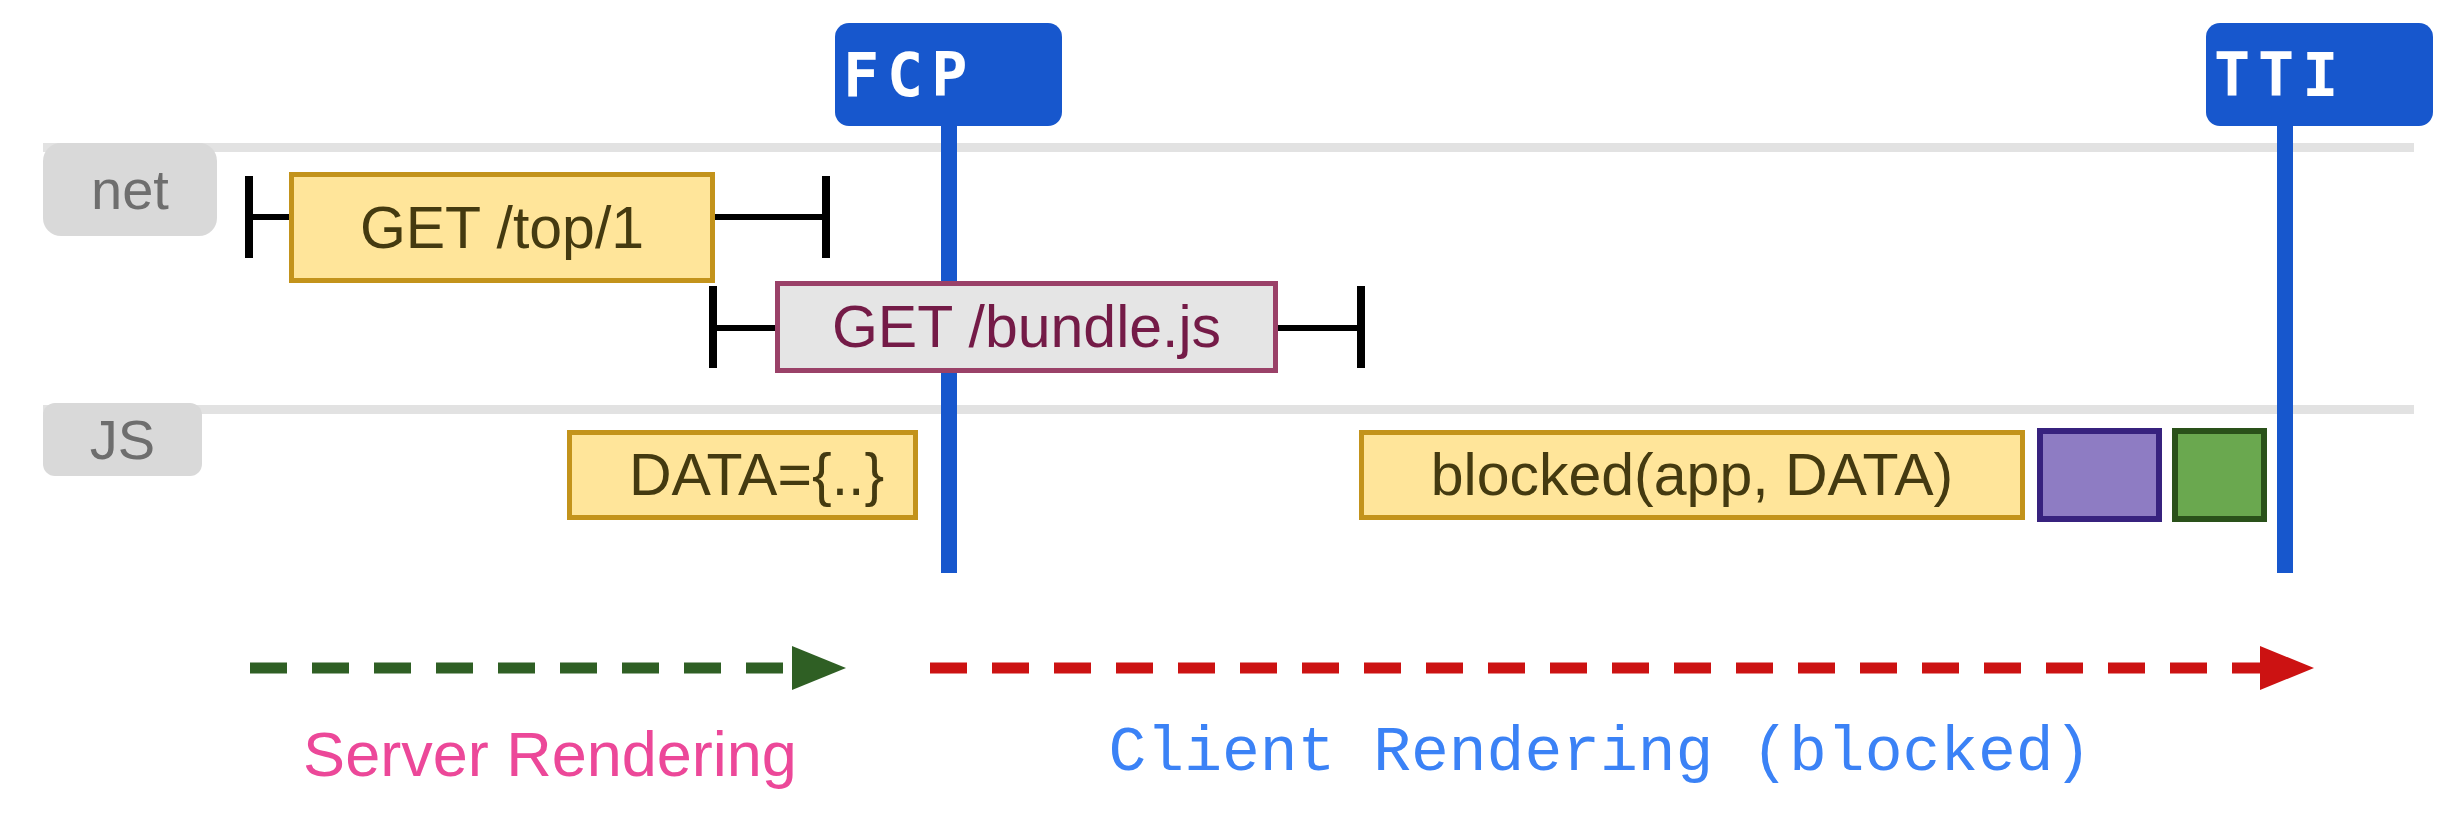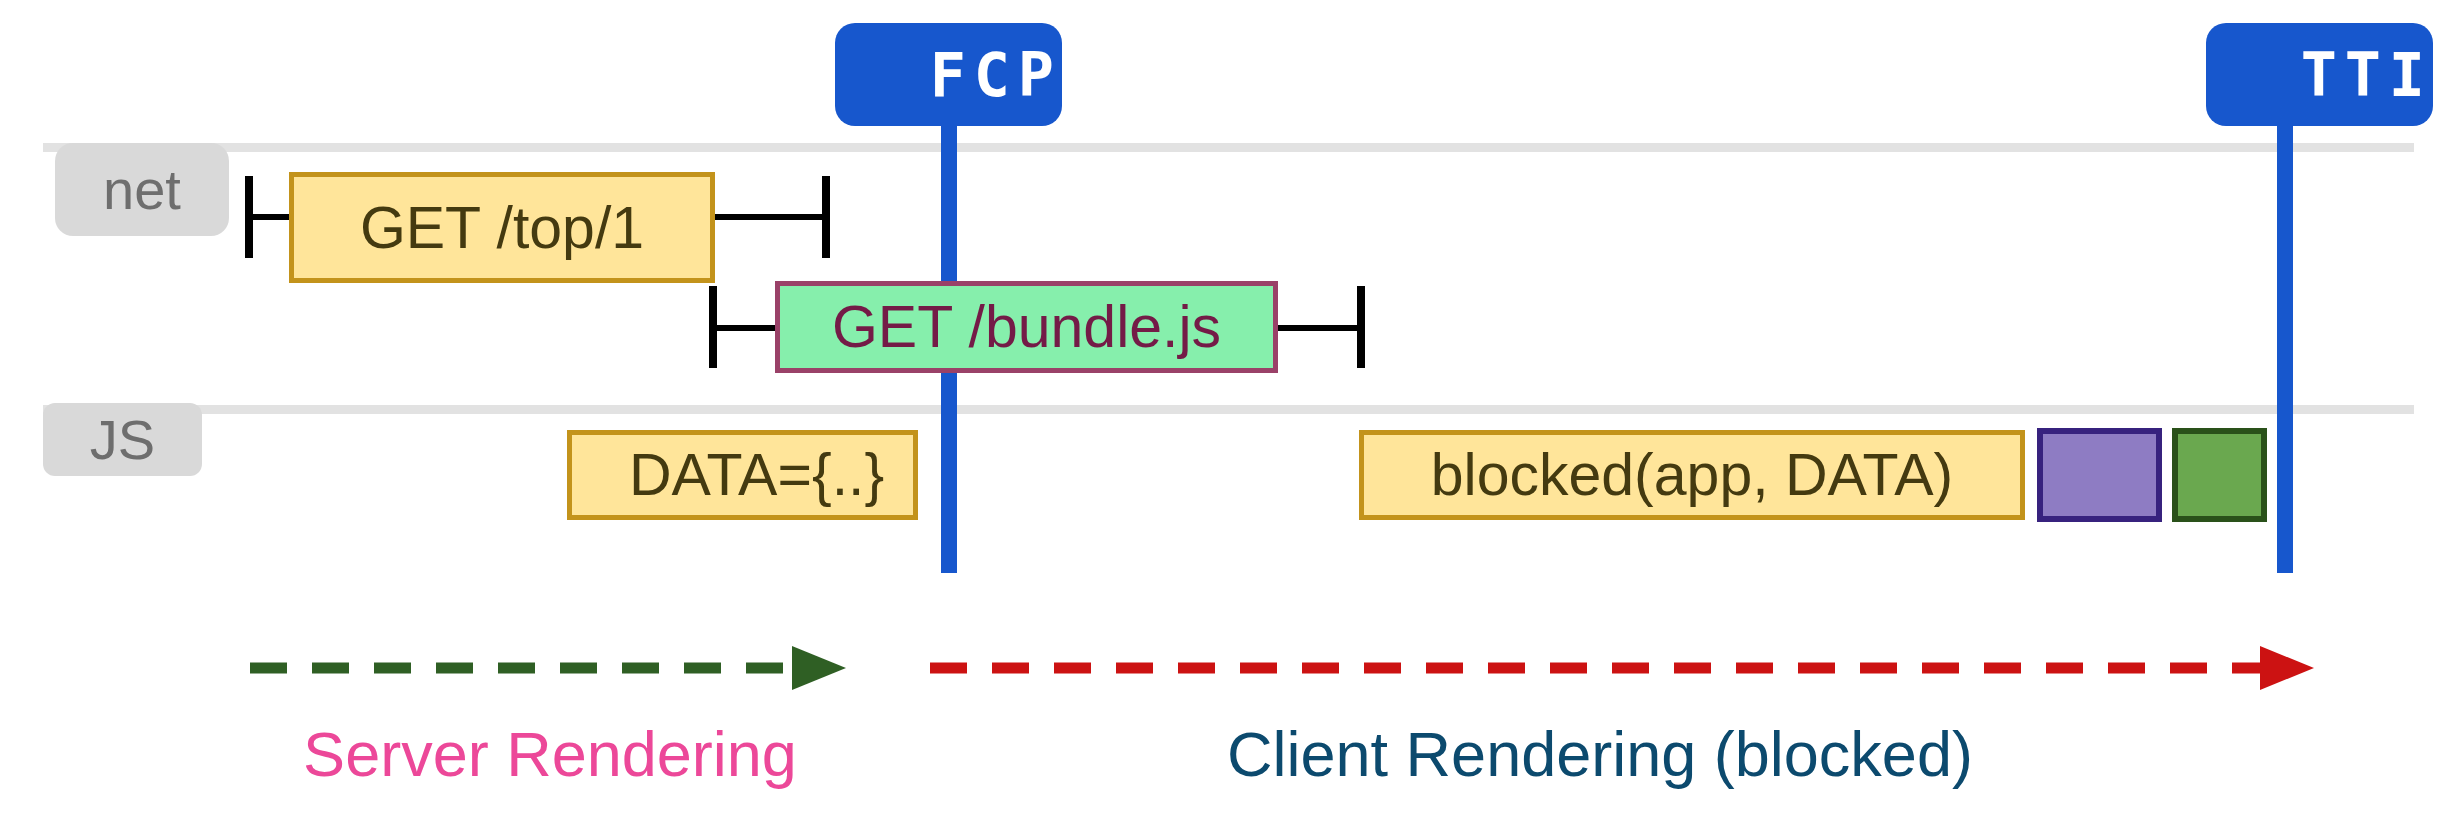--- a/index.html
+++ b/index.html
@@ -8,22 +8,22 @@
     font-family:"Liberation Sans",sans-serif;
   }
   .lane-line{position:absolute;height:9px;z-index:1;}
   .lane-label{
     position:absolute;z-index:3;border-radius:18px;
     display:flex;align-items:center;justify-content:center;
     font-size:56px;
   }
   .marker-line{position:absolute;width:16px;z-index:2;}
   .marker-badge{
-    position:absolute;z-index:5;border-radius:20px;
-    display:flex;align-items:center;justify-content:flex-end;
+    position:absolute;z-index:5;border-radius:14px;
+    display:flex;align-items:center;justify-content:flex-start;
     font-family:"DejaVu Sans Mono",monospace;font-weight:bold;
     font-size:60px;letter-spacing:8px;text-indent:8px;
   }
   .task{
     position:absolute;z-index:4;box-sizing:border-box;
     display:flex;align-items:center;justify-content:center;
     border-style:solid;border-width:5px;font-size:59px;white-space:nowrap;
   }
   .tick{position:absolute;width:8px;height:82px;z-index:4;}
   .lead{position:absolute;height:6px;z-index:4;}
@@ -43,38 +43,38 @@
   <div class="marker-line" style="left: 941px; top: 123px; height: 450px; background-color: rgb(23, 87, 205);"></div>
   <div class="marker-line" style="left: 2277px; top: 123px; height: 450px; background-color: rgb(23, 87, 205);"></div>
 
   <div class="marker-badge" style="left: 835px; top: 23px; width: 227px; height: 103px; background-color: rgb(23, 87, 205); color: rgb(255, 255, 255);">
     <span>FCP</span>
   </div>
   <div class="marker-badge" style="left: 2170px; top: 23px; width: 227px; height: 103px; background-color: rgb(23, 87, 205); color: rgb(255, 255, 255); margin-left: 36px;">
     <span>TTI</span>
   </div>
 
-  <div class="lane-label" style="left: 43px; top: 143px; width: 174px; height: 93px; background-color: rgb(217, 217, 217); color: rgb(110, 110, 110); margin-left: 12px;">
+  <div class="lane-label" style="left: 43px; top: 143px; width: 174px; height: 93px; background-color: rgb(217, 217, 217); color: rgb(110, 110, 110);">
     <span>net</span>
   </div>
   <div class="lane-label" style="left: 43px; top: 403px; width: 159px; height: 73px; background-color: rgb(217, 217, 217); color: rgb(110, 110, 110); border-radius: 12px;">
     <span>JS</span>
   </div>
 
   <div class="tick" style="left: 245px; top: 176px; background-color: rgb(0, 0, 0);"></div>
   <div class="lead" style="left: 253px; top: 214px; width: 36px; background-color: rgb(0, 0, 0);"></div>
   <div class="task" style="left: 289px; top: 172px; width: 426px; height: 111px; background-color: rgb(255, 229, 154); border-color: rgb(195, 147, 27); color: rgb(68, 58, 16);">
     <span>GET /top/1</span>
   </div>
   <div class="lead" style="left: 715px; top: 214px; width: 107px; background-color: rgb(0, 0, 0);"></div>
   <div class="tick" style="left: 822px; top: 176px; background-color: rgb(0, 0, 0);"></div>
 
   <div class="tick" style="left: 709px; top: 286px; background-color: rgb(0, 0, 0);"></div>
   <div class="lead" style="left: 717px; top: 325px; width: 58px; background-color: rgb(0, 0, 0);"></div>
-  <div class="task" style="left: 775px; top: 281px; width: 503px; height: 92px; background-color: #86efac; border-color: rgb(154, 65, 104); color: rgb(116, 27, 71);">
+  <div class="task" style="left: 775px; top: 281px; width: 503px; height: 92px; background-color: #e5e5e5; border-color: rgb(154, 65, 104); color: rgb(116, 27, 71);">
     <span>GET /bundle.js</span>
   </div>
   <div class="lead" style="left: 1278px; top: 325px; width: 79px; background-color: rgb(0, 0, 0);"></div>
   <div class="tick" style="left: 1357px; top: 286px; background-color: rgb(0, 0, 0);"></div>
 
   <div class="task" style="left: 567px; top: 430px; width: 351px; height: 90px; background-color: rgb(255, 229, 154); border-color: rgb(195, 147, 27); color: rgb(68, 58, 16); padding-left: 28px;">
     <span>DATA={..}</span>
   </div>
   <div class="task" style="left: 1359px; top: 430px; width: 666px; height: 90px; background-color: rgb(255, 229, 154); border-color: rgb(195, 147, 27); color: rgb(68, 58, 16);">
     <span>blocked(app, DATA)</span>
@@ -85,15 +85,15 @@
   <svg class="phase-arrow" style="left:250px;top:638px;" width="600" height="60" viewBox="0 0 600 60">
     <line x1="0" y1="30" x2="548" y2="30" stroke-width="11" stroke-dasharray="37 25" style="stroke: rgb(47, 95, 36);"></line>
     <polygon points="542,8 596,30 542,52" style="fill: rgb(47, 95, 36);"></polygon>
   </svg>
   <svg class="phase-arrow" style="left:930px;top:638px;" width="1390" height="60" viewBox="0 0 1390 60">
     <line x1="0" y1="30" x2="1336" y2="30" stroke-width="11" stroke-dasharray="37 25" style="stroke: rgb(204, 18, 18);"></line>
     <polygon points="1330,8 1384,30 1330,52" style="fill: rgb(204, 18, 18);"></polygon>
   </svg>
 
   <div class="phase-label" style="left: 250px; top: 718px; width: 600px; color: #ec4899;">Server Rendering</div>
-  <div class="phase-label" style="left: 930px; top: 718px; width: 1340px; color: #0c4a6e;">Client Rendering (blocked)</div>
+  <div class="phase-label" style="left: 930px; top: 718px; width: 1340px; color: #3b82f6; font-family: Liberation Mono, monospace;">Client Rendering (blocked)</div>
 
 </div>
 
 </body></html>

